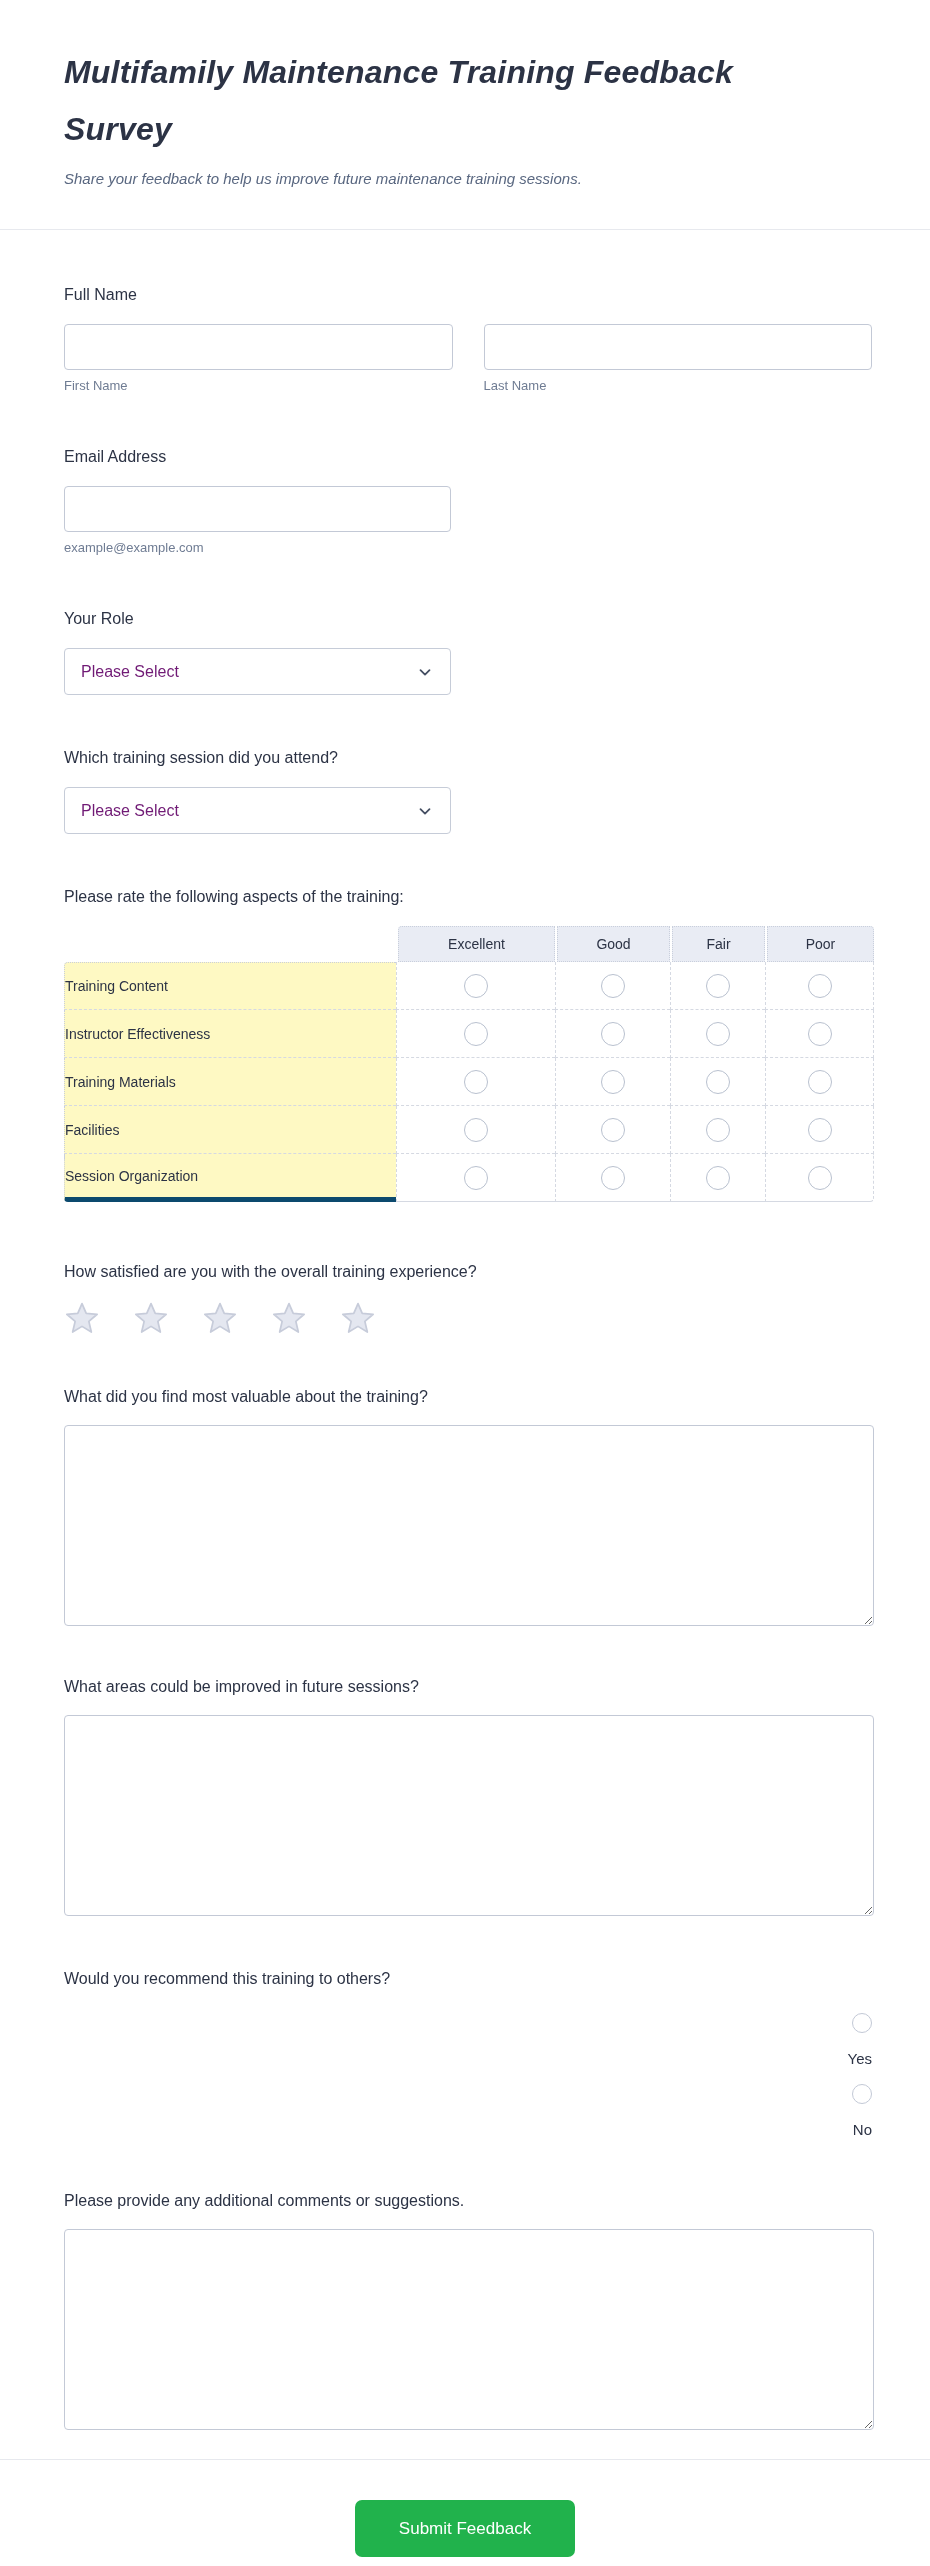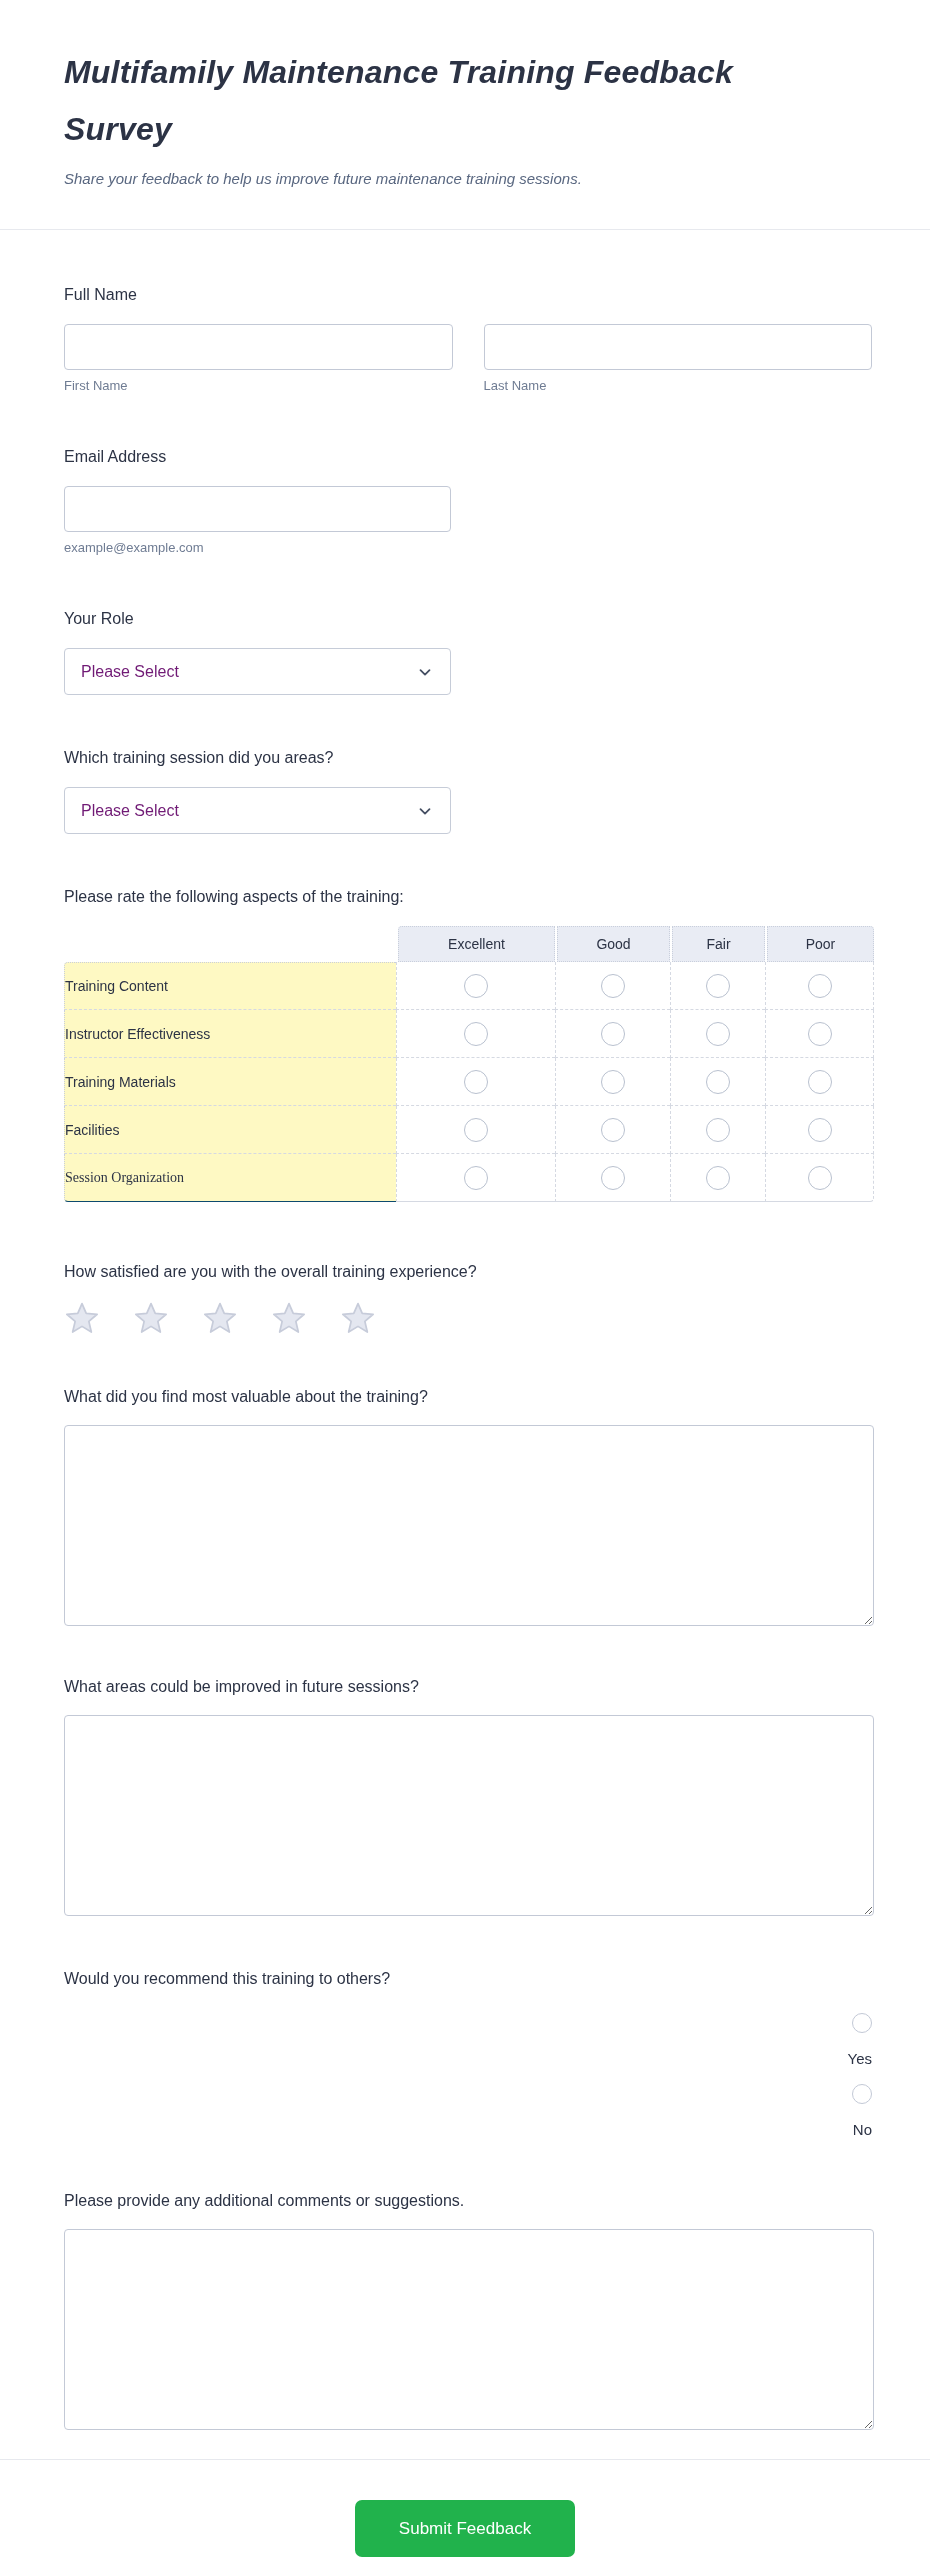--- a/index.html
+++ b/index.html
@@ -45,21 +45,21 @@
     background:#e9ecf4; border:1px dotted #c9cfdc; margin-left:2px; height:36px;
     display:flex; align-items:center; justify-content:center; font-size:14px; color:#2c3345;
   }
   .mh-first { border-top-left-radius:4px; }
   .mh-last { border-top-right-radius:4px; }
   .row-label {
     background:#fef9c3; border-left:1px dotted #c9cfdc; border-bottom:1px dashed #d5d9e2;
     display:flex; align-items:center; font-size:14px; color:#2c3345; height:48px;
   }
   .mrow-first .row-label { border-top:1px dotted #c9cfdc; border-top-left-radius:4px; }
-  .mrow-last .row-label { border-bottom-left-radius:4px; border-bottom:1px solid #0c4a6e;font-family:Liberation Serif, serif; }
+  .mrow-last .row-label { border-bottom-left-radius:4px; border-bottom:5px solid #0c4a6e; }
   .mcell {
     background:#fff; border-left:1px dashed #d5d9e2; border-bottom:1px dashed #d5d9e2;
     display:flex; align-items:center; justify-content:center; height:48px;
   }
   .mcell-last { border-right:1px dashed #d5d9e2; }
   .mrow-last .mcell { border-bottom:1px solid #d5d9e2; }
   .mrow-last .mcell-last { border-bottom-right-radius:4px; }
   .matrix-radio {
     width:24px; height:24px; border-radius:50%; border:1px solid #b9c1cf; background:#fff; cursor:pointer;
   }
@@ -130,21 +130,21 @@
       <div class="field-label">Your Role</div>
       <div class="select-box">
         <span class="select-placeholder">Please Select</span>
         <svg class="select-caret" viewBox="0 0 24 24" fill="none">
           <path d="M6 9.5l6 6 6-6" stroke="#454f63" stroke-width="2.4" stroke-linecap="round" stroke-linejoin="round"></path>
         </svg>
       </div>
     </div>
 
     <div class="field">
-      <div class="field-label">Which training session did you areas?</div>
+      <div class="field-label">Which training session did you attend?</div>
       <div class="select-box">
         <span class="select-placeholder">Please Select</span>
         <svg class="select-caret" viewBox="0 0 24 24" fill="none">
           <path d="M6 9.5l6 6 6-6" stroke="#454f63" stroke-width="2.4" stroke-linecap="round" stroke-linejoin="round"></path>
         </svg>
       </div>
     </div>
 
     <div class="field matrix-field">
       <div class="field-label">Please rate the following aspects of the training:</div>

